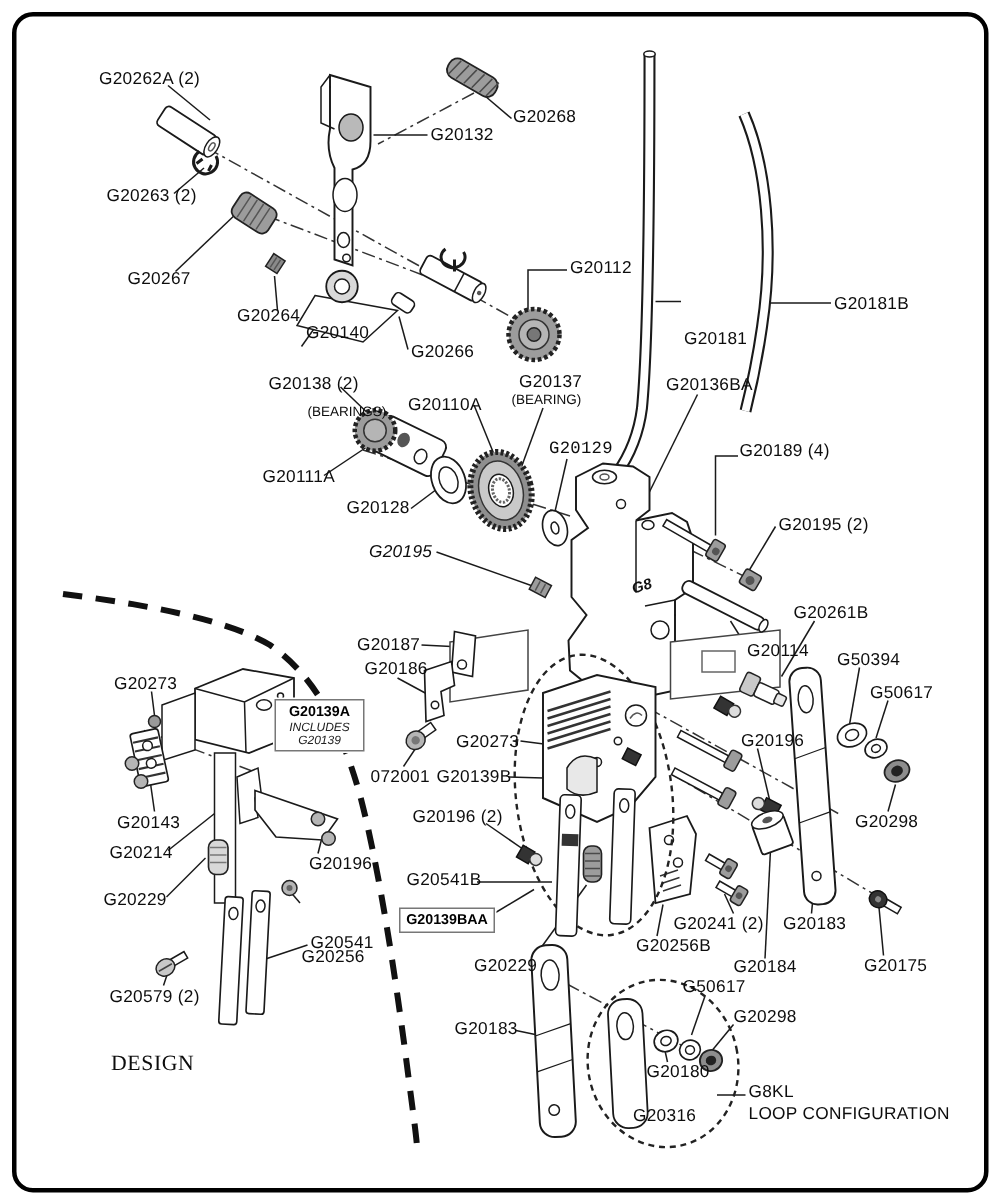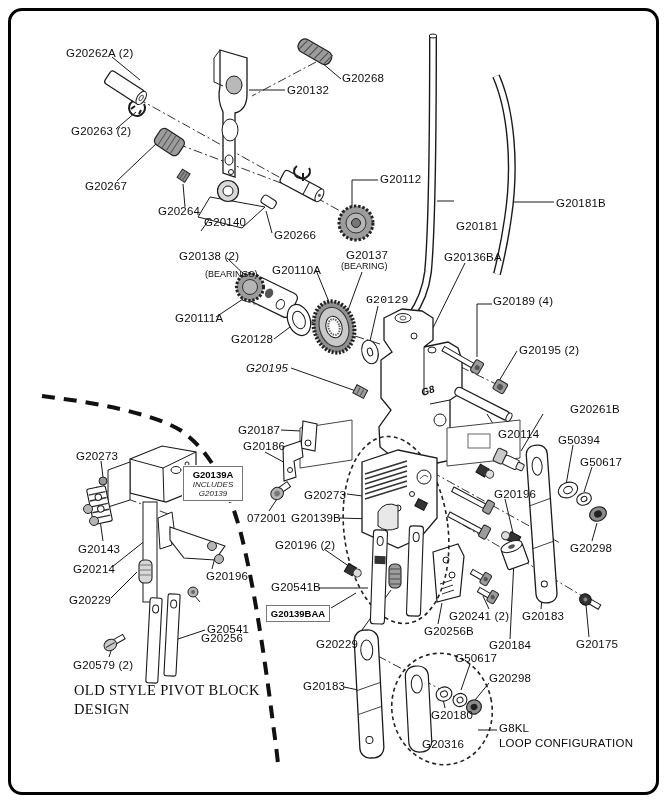--- a/index.html
+++ b/index.html
@@ -423,21 +423,21 @@
       <div class="lbl" style="left: 346px; top: 249px;">G20137</div>
       <div class="lbl small" style="left: 341px; top: 262px;">(BEARING)</div>
       <div class="lbl" style="left: 272px; top: 264px;">G20110A</div>
       <div class="lbl" style="left: 444px; top: 251px;">G20136BA</div>
       <div class="lbl" style="left: 366px; top: 294px; font-family: Liberation Mono, monospace;">G20129</div>
       <div class="lbl" style="left: 493px; top: 295px;">G20189 (4)</div>
       <div class="lbl" style="left: 175px; top: 312px;">G20111A</div>
       <div class="lbl" style="left: 231px; top: 333px;">G20128</div>
       <div class="lbl" style="left: 519px; top: 344px;">G20195 (2)</div>
       <div class="lbl" style="left: 246px; top: 362px; font-style: italic;">G20195</div>
-      <div class="lbl" style="left: 529px; top: 403px; margin-left: 41px;">G20261B</div>
+      <div class="lbl" style="left: 529px; top: 403px;">G20261B</div>
       <div class="lbl" style="left: 238px; top: 424px;">G20187</div>
       <div class="lbl" style="left: 498px; top: 428px;">G20114</div>
       <div class="lbl" style="left: 243px; top: 440px;">G20186</div>
       <div class="lbl" style="left: 558px; top: 434px;">G50394</div>
       <div class="lbl" style="left: 76px; top: 450px;">G20273</div>
       <div class="lbl" style="left: 580px; top: 456px;">G50617</div>
       <div class="lbl" style="left: 304px; top: 489px;">G20273</div>
       <div class="lbl" style="left: 247px; top: 512px;">072001</div>
       <div class="lbl" style="left: 291px; top: 512px;">G20139B</div>
       <div class="lbl" style="left: 494px; top: 488px;">G20196</div>
@@ -457,21 +457,20 @@
       <div class="lbl" style="left: 489px; top: 639px;">G20184</div>
       <div class="lbl" style="left: 576px; top: 638px;">G20175</div>
       <div class="lbl" style="left: 455px; top: 652px;">G50617</div>
       <div class="lbl" style="left: 73px; top: 659px;">G20579 (2)</div>
       <div class="lbl" style="left: 489px; top: 672px;">G20298</div>
       <div class="lbl" style="left: 303px; top: 680px;">G20183</div>
       <div class="lbl" style="left: 431px; top: 709px;">G20180</div>
       <div class="lbl" style="left: 422px; top: 738px;">G20316</div>
       <div class="lbl" style="left: 499px; top: 722px;">G8KL</div>
       <div class="lbl" style="left: 499px; top: 737px;">LOOP CONFIGURATION</div>
-      <div class="lbl serif" style="left: 74px; top: 682px;">OLD STYLE PIVOT BLOCK</div>
       <div class="lbl serif" style="left: 74px; top: 701px;">DESIGN</div>
     </div>
 
 <div class="boxed" style="left:183px;top:466px;width:56px;">
   <div class="b1">G20139A</div>
   <div class="b2">INCLUDES</div>
   <div class="b2">G20139</div>
 </div>
 <div class="boxed" style="left:266px;top:605px;width:60px;">
   <div class="b1">G20139BAA</div>

